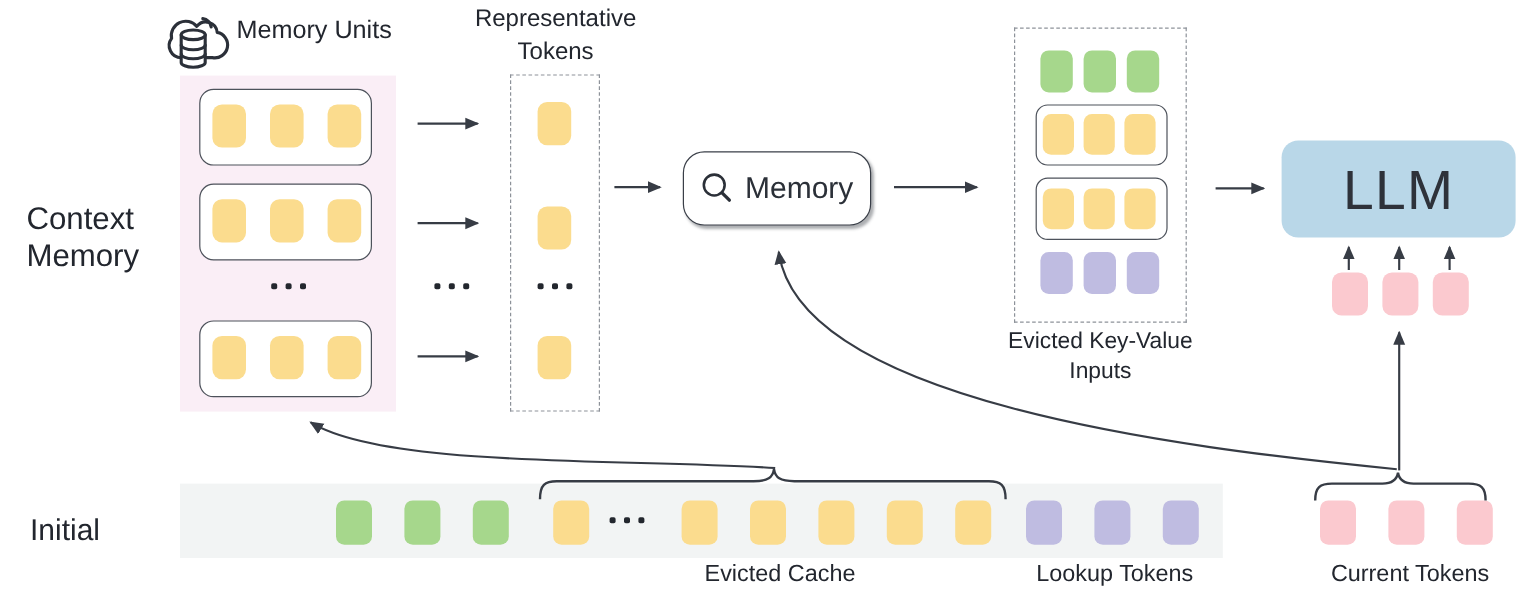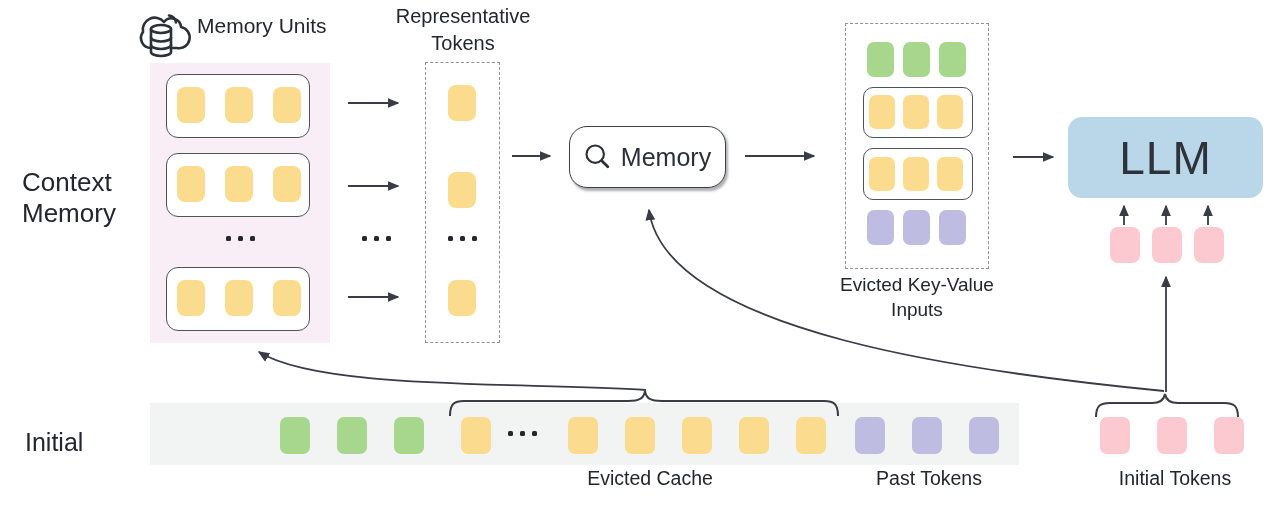--- a/index.html
+++ b/index.html
@@ -198,22 +198,22 @@
       <span class="tok" style="background: rgb(191, 188, 225);"></span>
       <span class="tok" style="background: rgb(191, 188, 225);"></span>
     </div>
   <div class="tokens tk-row" style="left:1100px;top:417px;">
       <span class="tok" style="background: rgb(251, 201, 207);"></span>
       <span class="tok" style="background: rgb(251, 201, 207);"></span>
       <span class="tok" style="background: rgb(251, 201, 207);"></span>
     </div>
 
   <div class="t group-label" style="left:560px;">Evicted Cache</div>
-  <div class="t group-label" style="left:839px;">Past Tokens</div>
-  <div class="t group-label" style="left:1085px;">Initial Tokens</div>
+  <div class="t group-label" style="left:839px;">Lookup Tokens</div>
+  <div class="t group-label" style="left:1085px;">Current Tokens</div>
 
   <svg class="overlay" width="1280" height="509" viewBox="0 0 1280 509">
     <defs>
       <marker id="ah" viewBox="0 0 8 8" refX="7" refY="4" markerWidth="6.5" markerHeight="6.5" orient="auto-start-reverse">
         <path class="ah-fill" d="M0,0.6 L8,4 L0,7.4 z"></path>
       </marker>
     </defs>
     <path class="connector" d="M348,103 L398,103" marker-end="url(#ah)"></path>
     <path class="connector" d="M348,186 L398,186" marker-end="url(#ah)"></path>
     <path class="connector" d="M348,297 L398,297" marker-end="url(#ah)"></path>

